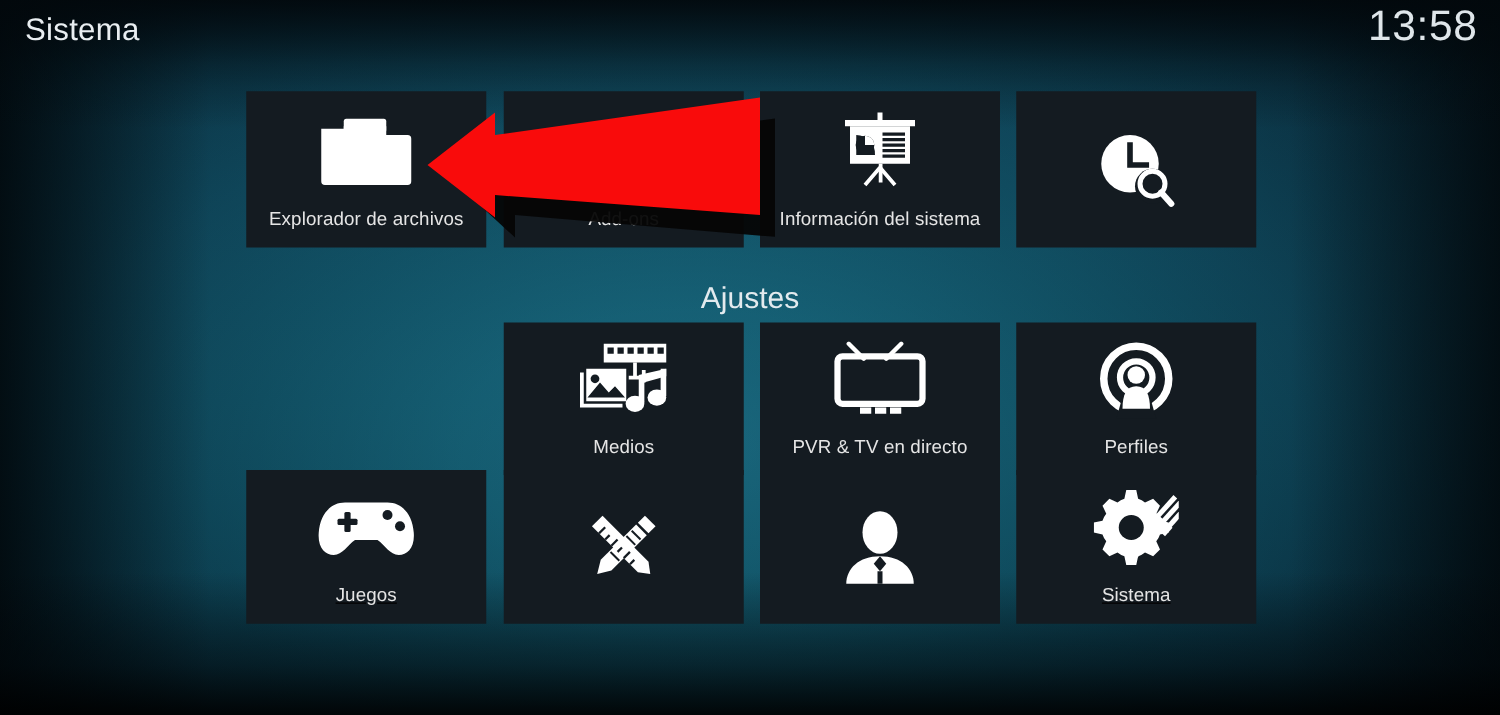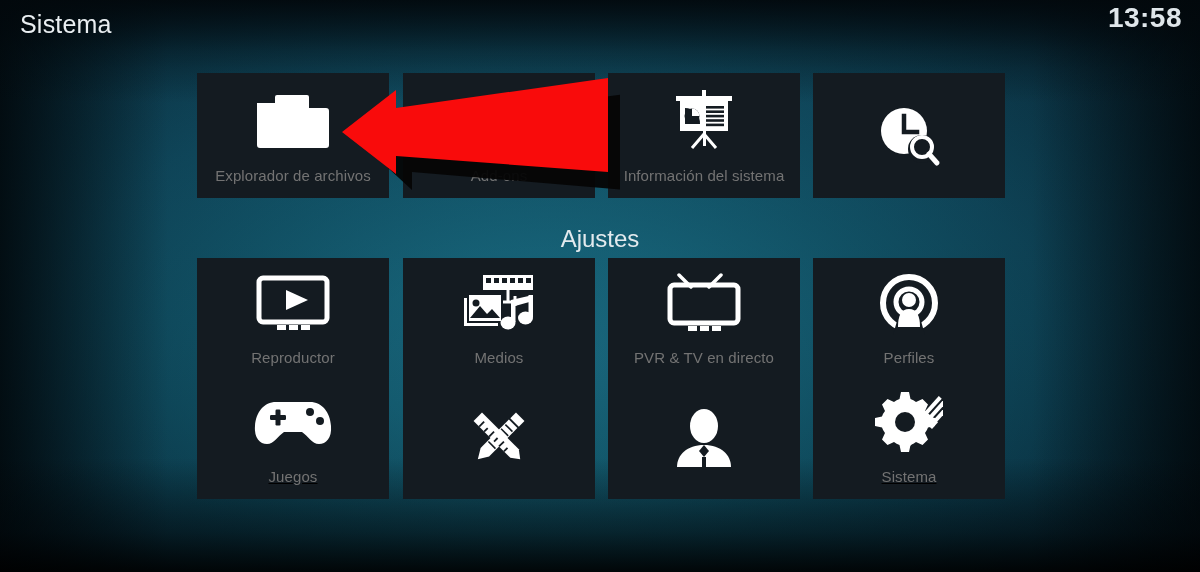--- a/index.html
+++ b/index.html
@@ -27,39 +27,39 @@
                       rgba(0,0,0,0) 86%, rgba(1,6,9,.8) 100%);
   }
   
   #header { position:absolute; top:0; left:0; right:0; height:56px; z-index:5; }
   #title {
     position:absolute; left:20px; top:10px;
     font-size:25px; color:#e9eef1; font-weight:400; letter-spacing:.2px;
   }
   #clock {
     position:absolute; right:18px; top:2px;
-    font-size:28px; color:#dfe6ea; font-weight:700; letter-spacing:.5px;
+    font-size:34px; color:#dfe6ea; font-weight:400; letter-spacing:.5px;
   }
   
   #grid { position:absolute; inset:0; z-index:3; }
   .tile {
     position:absolute;
     width:192px;
     background:#141b21;
     display:flex; flex-direction:column;
     align-items:center; justify-content:flex-start;
   }
   .tile .ico {
     flex:1 1 auto; width:100%;
     display:flex; align-items:center; justify-content:center;
   }
   .tile .ico svg { display:block; }
   .tile .lbl {
     width:100%; text-align:center;
-    font-size:15px; color:#737373; font-weight:400;
+    font-size:15px; color:#e5e5e5; font-weight:400;
     padding-bottom:14px; letter-spacing:.1px;
     white-space:nowrap;
   }
   
   .r1 { top:73px;  height:125px; }
   .r2 { top:258px; height:122px; }
   .r3 { top:376px; height:123px;text-decoration:underline; }
   .c1 { left:197px; }
   .c2 { left:403px; }
   .c3 { left:608px;align-items:center; }
@@ -138,32 +138,20 @@
       <svg width="66" height="62" viewBox="0 0 66 62">
         <circle cx="28" cy="26" r="23" fill="#fff"></circle>
         <path d="M28 11 L28 27 L41 27" stroke="#141b21" stroke-width="4.5" fill="none" stroke-linecap="square"></path>
         <circle cx="46" cy="44" r="14" fill="#141b21"></circle>
         <circle cx="46" cy="42" r="10" fill="none" stroke="#fff" stroke-width="4"></circle>
         <path d="M53 49 L61 58" stroke="#fff" stroke-width="5" stroke-linecap="round"></path>
       </svg>
     </div>
   </div>
 
-  <div class="tile r2 c1">
-    <div class="ico">
-      <svg width="78" height="60" viewBox="0 0 78 60">
-        <rect x="5" y="4" width="68" height="44" rx="4" fill="none" stroke="#fff" stroke-width="5"></rect>
-        <path d="M32 16 L54 26 L32 36 Z" fill="#fff"></path>
-        <rect x="23" y="51" width="9" height="5" fill="#fff"></rect>
-        <rect x="35" y="51" width="9" height="5" fill="#fff"></rect>
-        <rect x="47" y="51" width="9" height="5" fill="#fff"></rect>
-      </svg>
-    </div>
-    <div class="lbl">Reproductor</div>
-  </div>
 
   <div class="tile r2 c2">
     <div class="ico">
       <svg width="76" height="64" viewBox="0 0 76 64">
         <rect x="22" y="3" width="50" height="15" fill="#fff"></rect>
         <g fill="#141b21">
           <rect x="25" y="6" width="5" height="5"></rect>
             <rect x="33" y="6" width="5" height="5"></rect>
           <rect x="41" y="6" width="5" height="5"></rect>
             <rect x="49" y="6" width="5" height="5"></rect>

